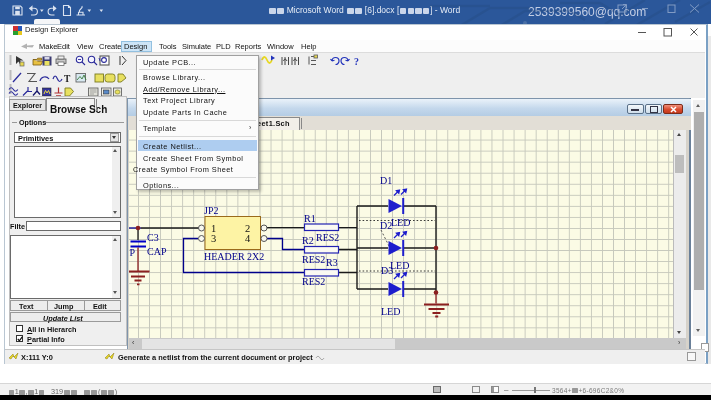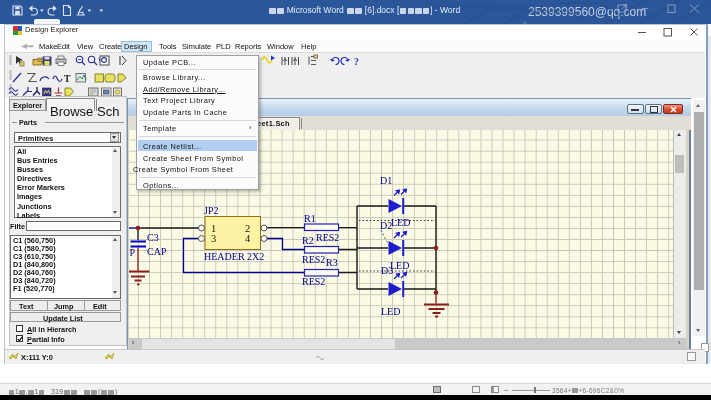--- a/index.html
+++ b/index.html
@@ -178,57 +178,55 @@
       <rect x="113.5" y="33" width="8" height="8" fill="#e8e8e0" stroke="#555" stroke-width="0.8"></rect>
       <ellipse cx="117.5" cy="37" rx="2.5" ry="2" fill="#e8e060" stroke="#7a7a20" stroke-width="0.6"></ellipse>
     </g>
   </svg>
 
   <div class="abs" style="left:9px;top:96px;width:118px;height:250px;background:#efefef;border:1px solid #c0c0c0;box-sizing:border-box;"></div>
 
   <div class="abs" style="left:9px;top:99px;width:37px;height:12px;background:#e6e6e6;border:1px solid #9a9a9a;box-sizing:border-box;"></div>
   <div class="abs" style="left:46px;top:97.5px;width:49px;height:13.5px;background:#f4f4f4;border:1px solid #8a8a8a;border-bottom:none;box-sizing:border-box;"></div>
   <div class="abs tt" style="left:13px;top:101px;font-size:7.2px;font-weight:bold;color:#111;">Explorer</div>
-  <div class="abs tt" style="left:50px;top:104px;font-size:13px;font-weight:normal;color:#111;">Browse Sch</div>
+  <div class="abs tt" style="left:50px;top:104px;font-size:10px;font-weight:bold;color:#111;">Browse Sch</div>
   <div class="abs" style="left:96px;top:99px;width:1px;height:12px;background:#888;"></div>
 
   <div class="abs" style="left:12px;top:122px;width:5px;height:1px;background:#999;"></div>
   <div class="abs" style="left:45px;top:122px;width:79px;height:1px;background:#999;"></div>
-  <div class="abs tt" style="left:19px;top:118px;font-size:7.2px;font-weight:bold;color:#111;">Parts</div>
+  <div class="abs tt" style="left:19px;top:118px;font-size:7.2px;font-weight:bold;color:#111;">Options</div>
 
   <div class="abs" style="left:14px;top:131.5px;width:107px;height:11.5px;background:#fff;border:1px solid #6a6a6a;box-sizing:border-box;"></div>
   <div class="abs tt" style="left:18px;top:133.5px;font-size:7.4px;font-weight:bold;color:#111;">Primitives</div>
   <div class="abs" style="left:110px;top:133px;width:9px;height:8.5px;background:#e4e4e4;border:1px solid #9a9a9a;box-sizing:border-box;"></div>
   <div class="abs" style="left:112px;top:136px;width:0;height:0;border-left:2.5px solid transparent;border-right:2.5px solid transparent;border-top:3.5px solid #333;"></div>
 
   <div class="abs" style="left:14px;top:146px;width:107px;height:72px;background:#fff;border:1px solid #6a6a6a;box-sizing:border-box;"></div>
-  <div class="abs tt" style="left:17px;top:147px;font-size:7.3px;font-weight:bold;color:#111;line-height:9.1px;">All<br>Bus Entries<br>Busses<br>Directives<br>Error Markers<br>Images<br>Junctions<br>Labels</div>
   <div class="abs" style="left:112px;top:147px;width:8px;height:70px;background:#efefef;"></div>
   <div class="abs up" style="left:113px;top:149px;"></div>
   <div class="abs dn" style="left:113px;top:211px;"></div>
 
   <div class="abs tt" style="left:10px;top:222px;font-size:7.3px;font-weight:bold;color:#111;">Filte</div>
   <div class="abs" style="left:26px;top:220.5px;width:95px;height:10.5px;background:#fff;border:1px solid #6a6a6a;box-sizing:border-box;"></div>
 
   <div class="abs" style="left:10px;top:235px;width:111px;height:64px;background:#fff;border:1px solid #6a6a6a;box-sizing:border-box;"></div>
-  <div class="abs tt" style="left:13px;top:237px;font-size:7.3px;font-weight:bold;color:#111;line-height:8.05px;">C1 (560,750)<br>C1 (580,750)<br>C3 (610,750)<br>D1 (840,800)<br>D2 (840,760)<br>D3 (840,720)<br>F1 (520,770)</div>
   <div class="abs" style="left:112px;top:236px;width:8px;height:62px;background:#efefef;"></div>
   <div class="abs up" style="left:113px;top:238px;"></div>
   <div class="abs dn" style="left:113px;top:291px;"></div>
 
   <div class="abs" style="left:10px;top:300px;width:111px;height:10.5px;background:#ededed;border:1px solid #9a9a9a;box-sizing:border-box;"></div>
   <div class="abs" style="left:47px;top:300px;width:1px;height:10.5px;background:#9a9a9a;"></div>
   <div class="abs" style="left:84px;top:300px;width:1px;height:10.5px;background:#9a9a9a;"></div>
   <div class="abs tt" style="left:0;top:302px;font-size:7.3px;font-weight:bold;color:#111;">
     <span class="abs" style="left:19px;">Text</span>
     <span class="abs" style="left:54px;">Jump</span>
     <span class="abs" style="left:93px;">Edit</span>
   </div>
   <div class="abs" style="left:10px;top:311.5px;width:111px;height:10.5px;background:#ededed;border:1px solid #9a9a9a;box-sizing:border-box;"></div>
-  <div class="abs tt" style="left:43px;top:313.5px;font-size:7.3px;font-weight:bold;color:#111;">Update List</div>
+  <div class="abs tt" style="left:43px;top:313.5px;font-size:7.3px;font-weight:bold;color:#111;font-style:italic;">Update List</div>
 
   <div class="abs" style="left:16px;top:325px;width:7px;height:7px;background:#fff;border:1px solid #333;box-sizing:border-box;"></div>
   <div class="abs tt" style="left:27px;top:324.5px;font-size:7.3px;font-weight:bold;color:#111;"><span style="text-decoration:underline;">A</span>ll in Hierarch</div>
   <div class="abs" style="left:16px;top:335px;width:7px;height:7px;background:#fff;border:1px solid #333;box-sizing:border-box;"></div>
   <svg class="abs" style="left:17px;top:335.5px;" width="6" height="6" viewBox="0 0 6 6">
       <path d="M0.8,3 l1.6,1.8 L5.2,0.8" stroke="#111" stroke-width="1.2" fill="none"></path>
     </svg>
   <div class="abs tt" style="left:27px;top:334.5px;font-size:7.3px;font-weight:bold;color:#111;"><span style="text-decoration:underline;">P</span>artial Info</div>
 
   <div class="abs" style="left:127px;top:98px;width:564px;height:252px;background:#d6d2ca;border:1px solid #7e94ab;border-right:2px solid #6a8099;box-sizing:border-box;"></div>
@@ -351,20 +349,21 @@
   <div class="abs tt" style="left:678px;top:339px;font-size:7px;color:#333;">›</div>
 
   <div class="abs" style="left:5px;top:349px;width:700px;height:14px;background:#efefef;border-top:1px solid #c6c6c6;"></div>
   <svg class="abs" style="left:9px;top:352.5px;" width="10" height="7" viewBox="0 0 10 7">
       <path d="M0,5 L4,1 5,4 9,0 7,6 4,3 2,6 z" fill="#e8d820" stroke="#8a7a10" stroke-width="0.5"></path>
     </svg>
   <div class="abs tt" style="left:21px;top:352.5px;font-size:7.4px;font-weight:bold;color:#111;">X:111 Y:0</div>
   <svg class="abs" style="left:105px;top:352.5px;" width="10" height="7" viewBox="0 0 10 7">
       <path d="M0,5 L4,1 5,4 9,0 7,6 4,3 2,6 z" fill="#e8d820" stroke="#8a7a10" stroke-width="0.5"></path>
     </svg>
+  <div class="abs tt" style="left:118px;top:352.5px;font-size:7.4px;font-weight:bold;color:#111;">Generate a netlist from the current document or project</div>
   <svg class="abs" style="left:315px;top:354px;" width="10" height="6" viewBox="0 0 10 6">
       <path d="M1,4 q2,-3.5 4,0 q2,3.5 4,0" stroke="#aaa" stroke-width="1" fill="none"></path>
     </svg>
   <div class="abs" style="left:687px;top:352px;width:9px;height:9px;background:#f8f8f8;border:1px solid #999;box-sizing:border-box;"></div>
 
   <div class="abs" style="left:0;top:364px;width:711px;height:19px;background:#ffffff;"></div>
   <div class="abs" style="left:0;top:383px;width:711px;height:12px;background:#f2f2f2;border-top:1px solid #d6d6d6;box-sizing:border-box;"></div>
   <div class="abs tt" style="left:8px;top:387px;font-size:7.3px;color:#666;"><span class="cg" style="width:5.5px;"></span>1<span class="cg" style="width:5.5px;"></span>,<span class="cg" style="width:5.5px;"></span>1<span class="cg" style="width:5.5px;"></span>&nbsp;&nbsp;&nbsp;319<span class="cg" style="width:6px;"></span><span class="cg" style="width:6px;"></span>&nbsp;&nbsp;&nbsp;<span class="cg" style="width:6px;"></span><span class="cg" style="width:6px;"></span>(<span class="cg" style="width:6px;"></span><span class="cg" style="width:6px;"></span>)</div>
   <div class="abs" style="left:433px;top:386px;width:8px;height:7px;border:1px solid #6a6a6a;box-sizing:border-box;background:#bdbdbd;"></div>
   <div class="abs" style="left:472px;top:386px;width:8px;height:7px;border:1px solid #8a8a8a;box-sizing:border-box;"></div>

